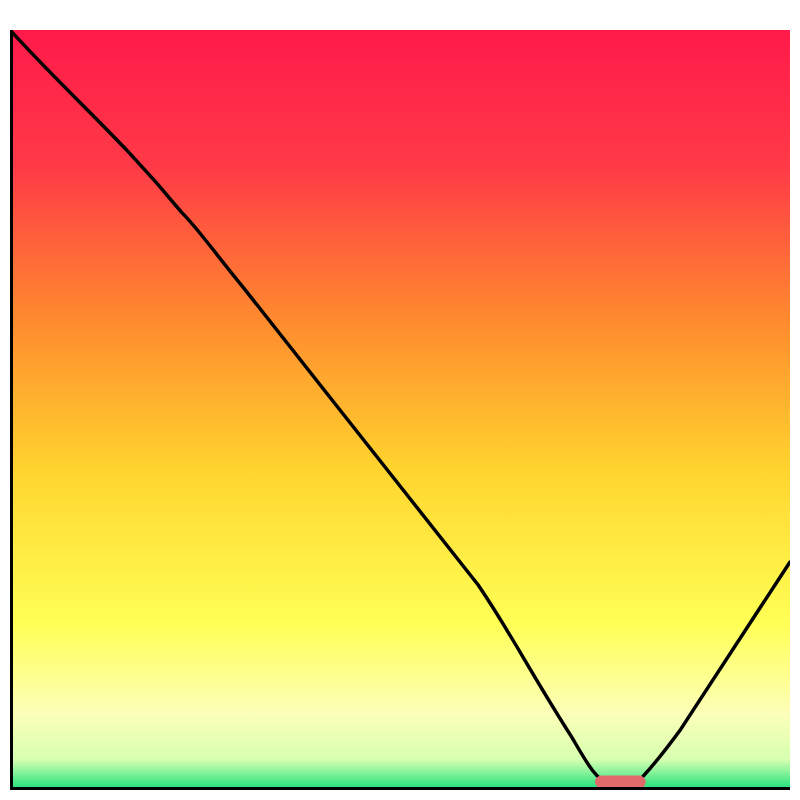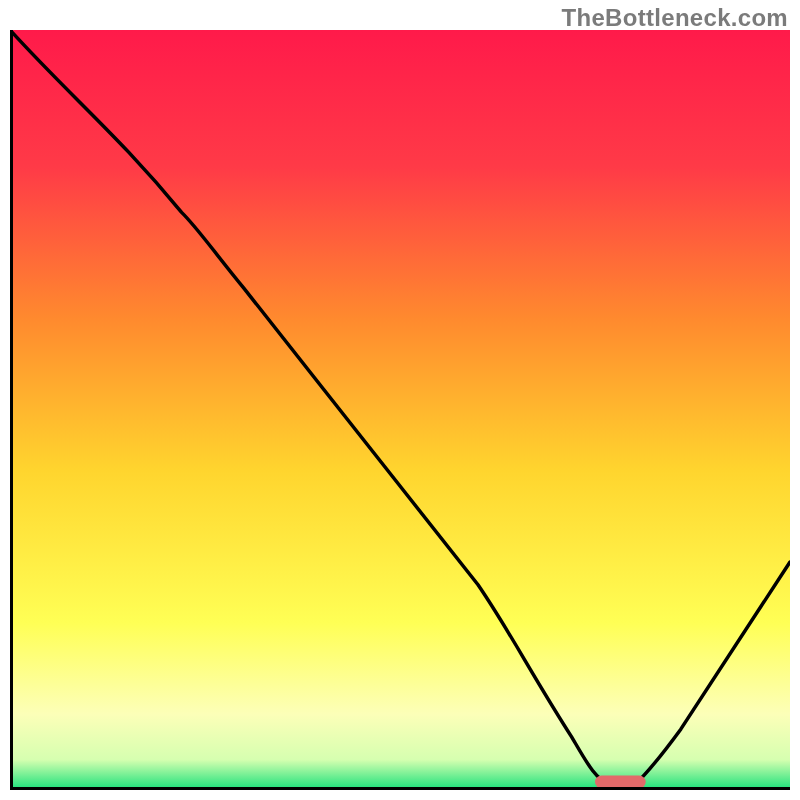--- a/index.html
+++ b/index.html
@@ -44,21 +44,20 @@
     border-bottom: 3px solid #000;
     box-sizing: border-box;
     pointer-events: none;
   }
 </style>
 </head>
 <body>
 
 <div class="stage">
 
-  <div class="watermark">TheBottleneck.com</div>
 
   <svg class="heat" viewBox="0 0 100 100" preserveAspectRatio="none">
     <defs>
       <linearGradient id="bg" x1="0" y1="0" x2="0" y2="1">
         <stop offset="0%" stop-color="#ff1a4a"></stop>
         <stop offset="18%" stop-color="#ff3a47"></stop>
         <stop offset="38%" stop-color="#ff8a2e"></stop>
         <stop offset="58%" stop-color="#ffd52e"></stop>
         <stop offset="78%" stop-color="#ffff55"></stop>
         <stop offset="90%" stop-color="#fcffb8"></stop>

